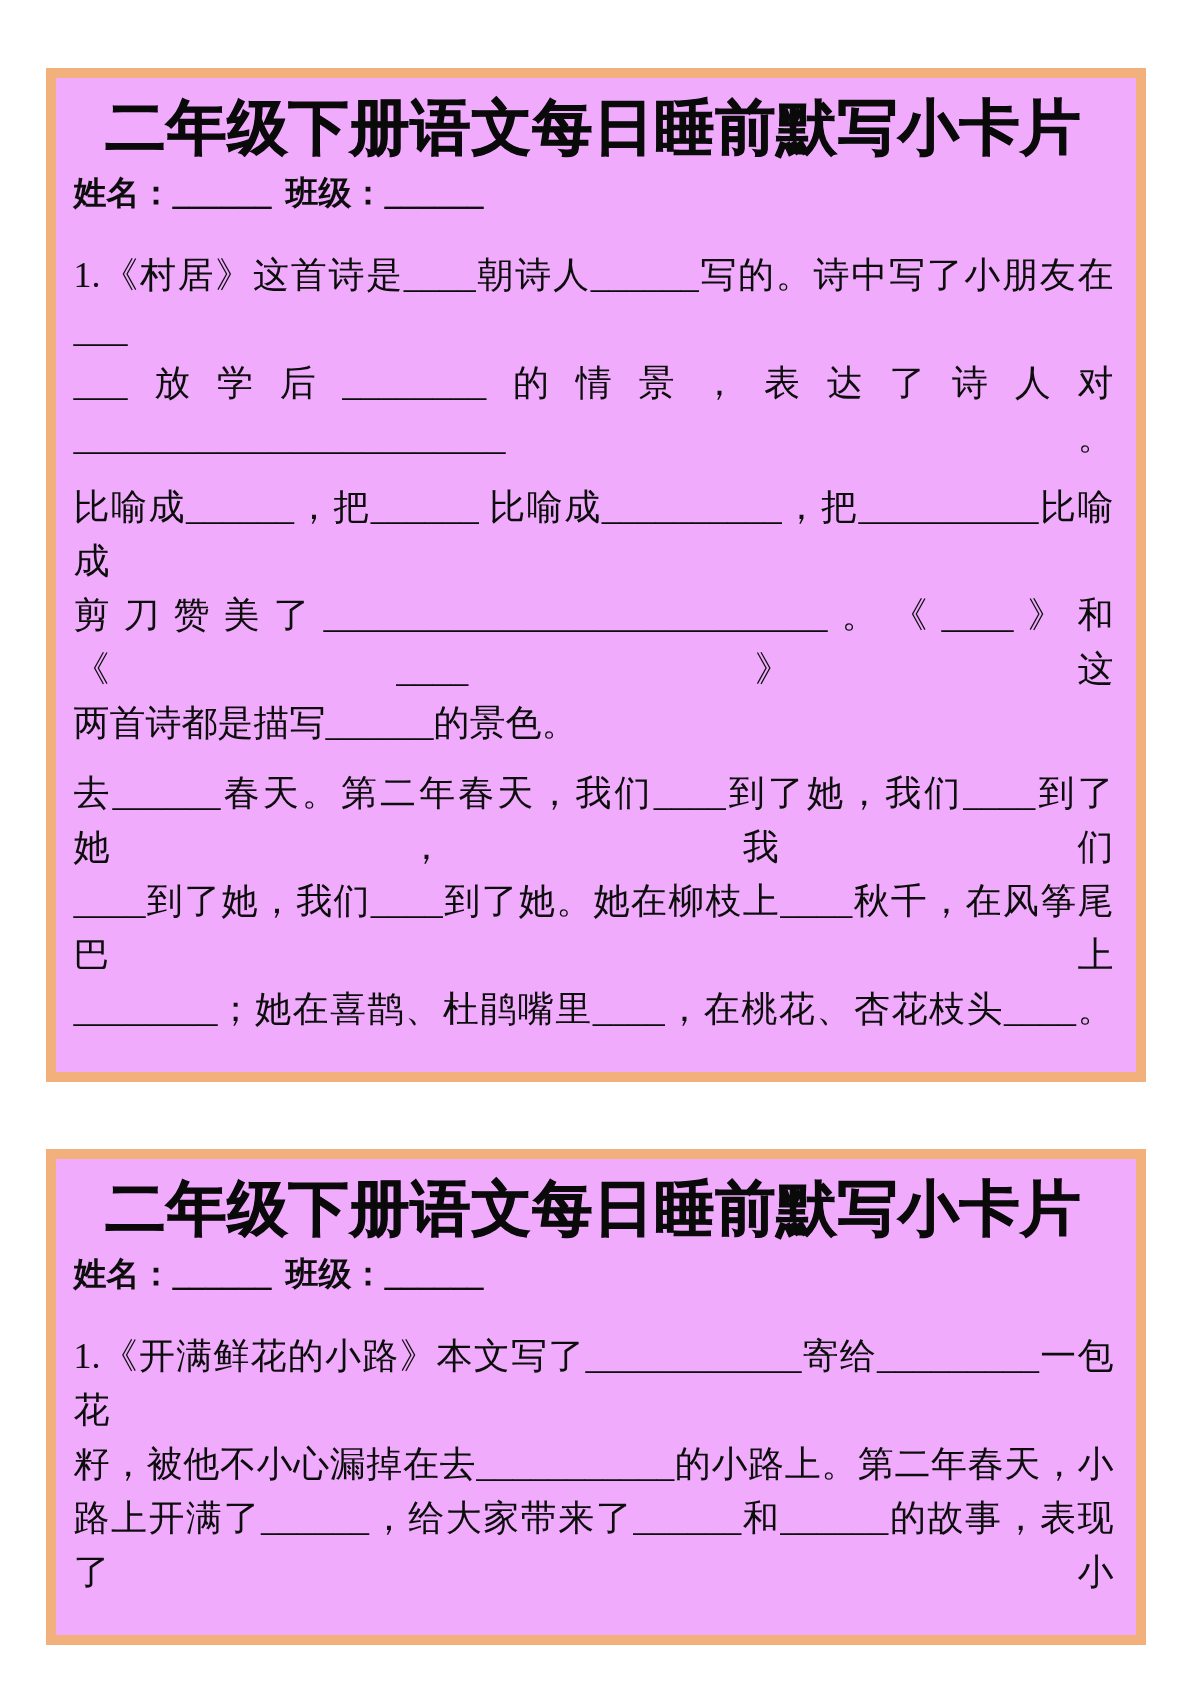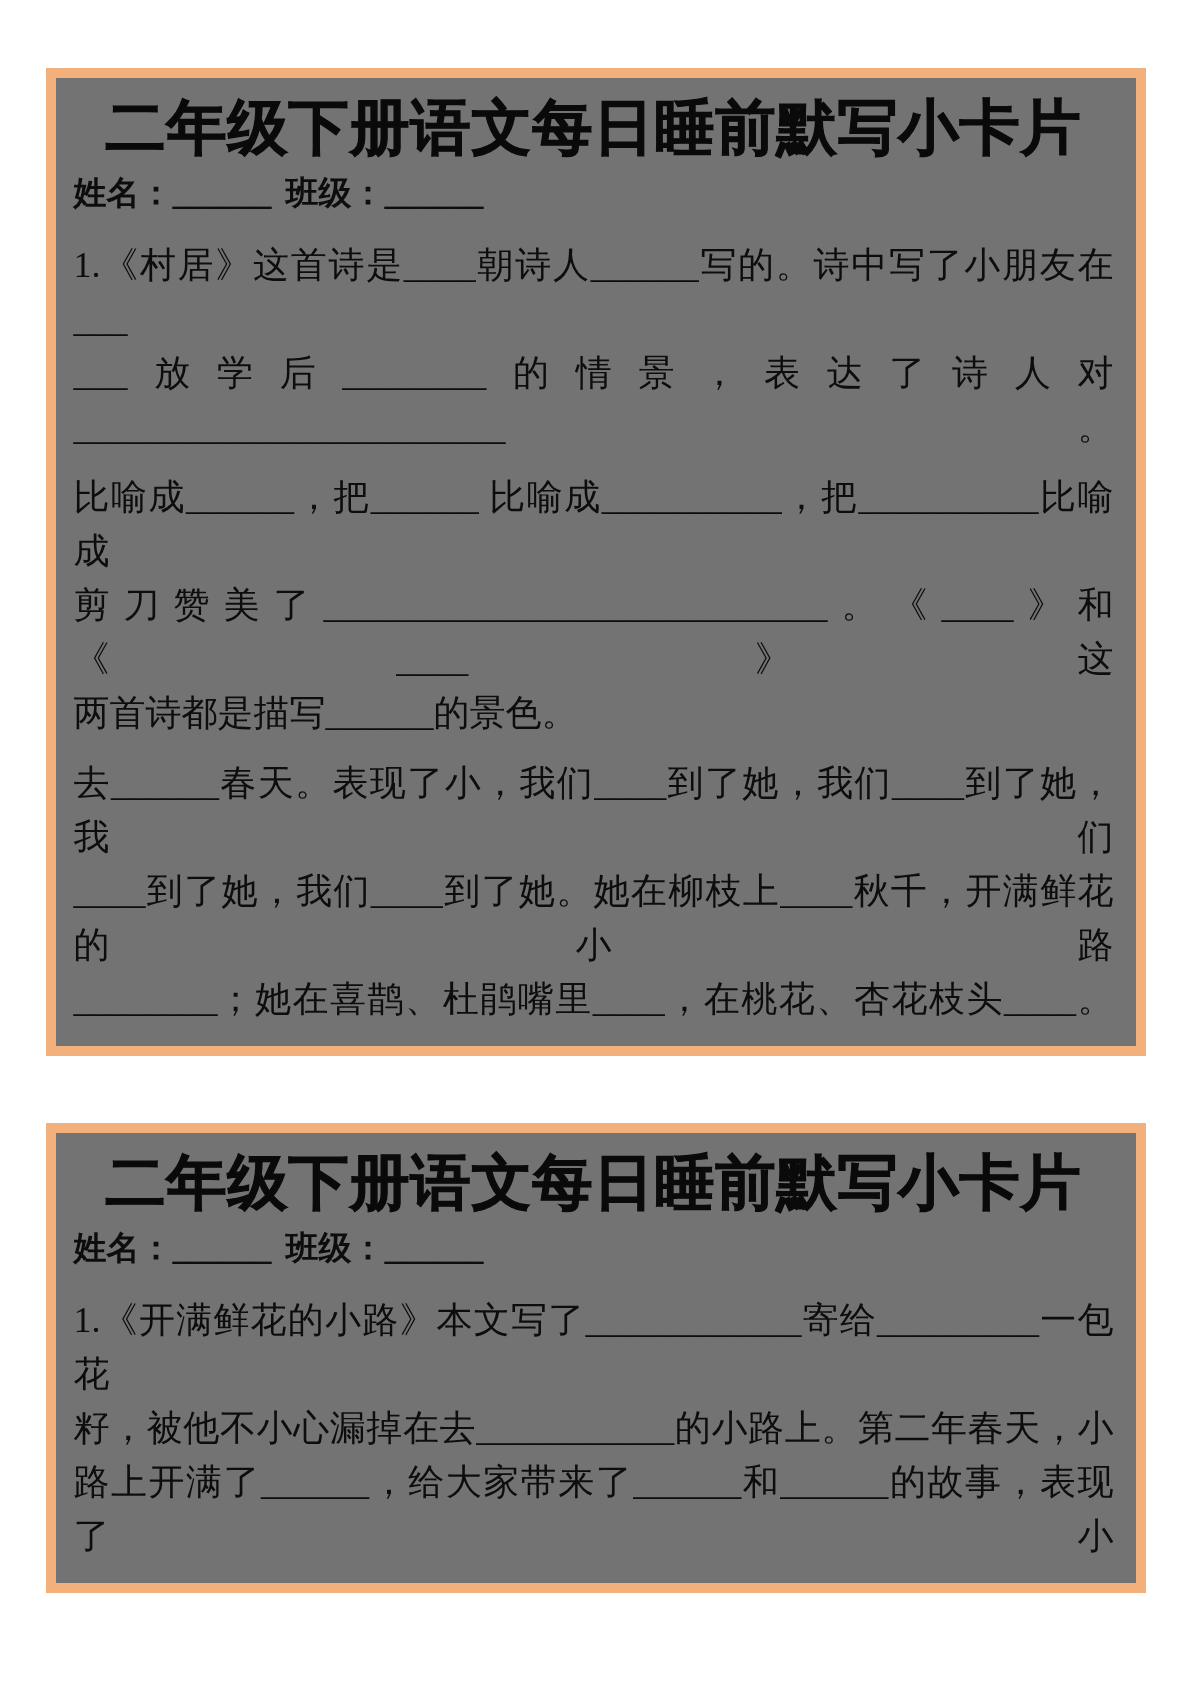--- a/index.html
+++ b/index.html
@@ -11,22 +11,22 @@
   .page {
     width: 1191px;
     min-height: 1684px;
     background: #ffffff;
     padding-top: 68px;
   }
   .card {
     width: 1100px;
     margin: 0 auto;
     border: 10px solid #f2b07c;
-    background: #737373;
-    padding: 14px 22px 20px 18px;
+    background: #f0abfc;
+    padding: 14px 22px 36px 18px;
   }
   .card + .card { margin-top: 67px; }
   .card-title {
     font-family: "Liberation Sans", "DejaVu Sans", sans-serif;
     font-weight: 900;
     font-size: 60px;
     line-height: 1.2;
     text-align: center;
     letter-spacing: 1px;
     color: #0a0a0a;
@@ -36,21 +36,21 @@
     font-size: 33px;
     font-weight: bold;
     text-align: left;
     padding-right: 78px;
     margin-top: 6px;
     line-height: 1.4;
     white-space: nowrap;
   }
   .name-row .blank { letter-spacing: 0; font-weight: bold; }
   .name-row .label-class { margin-left: 14px; }
-  .questions { margin-top: 22px; }
+  .questions { margin-top: 32px; }
   .question + .question { margin-top: 16px; }
   .line {
     font-size: 36px;
     line-height: 54px;
     text-align: justify;
     text-align-last: justify;
     white-space: normal;
     color: #0d0d0d;
   }
   .line.no-fill { text-align-last: left; }
@@ -69,22 +69,22 @@
       <div class="question">
         <div class="line">1.《村居》这首诗是____朝诗人______写的。诗中写了小朋友在___</div>
         <div class="line">___放学后________的情景，表达了诗人对________________________。</div>
       </div>
       <div class="question">
         <div class="line">比喻成______，把______ 比喻成__________，把__________比喻成</div>
         <div class="line">剪刀赞美了____________________________。《____》和《____》这</div>
         <div class="line no-fill">两首诗都是描写______的景色。</div>
       </div>
       <div class="question">
-        <div class="line">去______春天。表现了小，我们____到了她，我们____到了她，我们</div>
-        <div class="line">____到了她，我们____到了她。她在柳枝上____秋千，开满鲜花的小路</div>
+        <div class="line">去______春天。第二年春天，我们____到了她，我们____到了她，我们</div>
+        <div class="line">____到了她，我们____到了她。她在柳枝上____秋千，在风筝尾巴上</div>
         <div class="line">________；她在喜鹊、杜鹃嘴里____，在桃花、杏花枝头____。</div>
       </div>
     </div>
   </div>
 
   <div class="card">
     <div class="card-title">二年级下册语文每日睡前默写小卡片</div>
     <div class="name-row">
       <span>姓名：</span><span class="blank">______</span><span class="label-class">班级：</span><span class="blank">______</span>
     </div>

